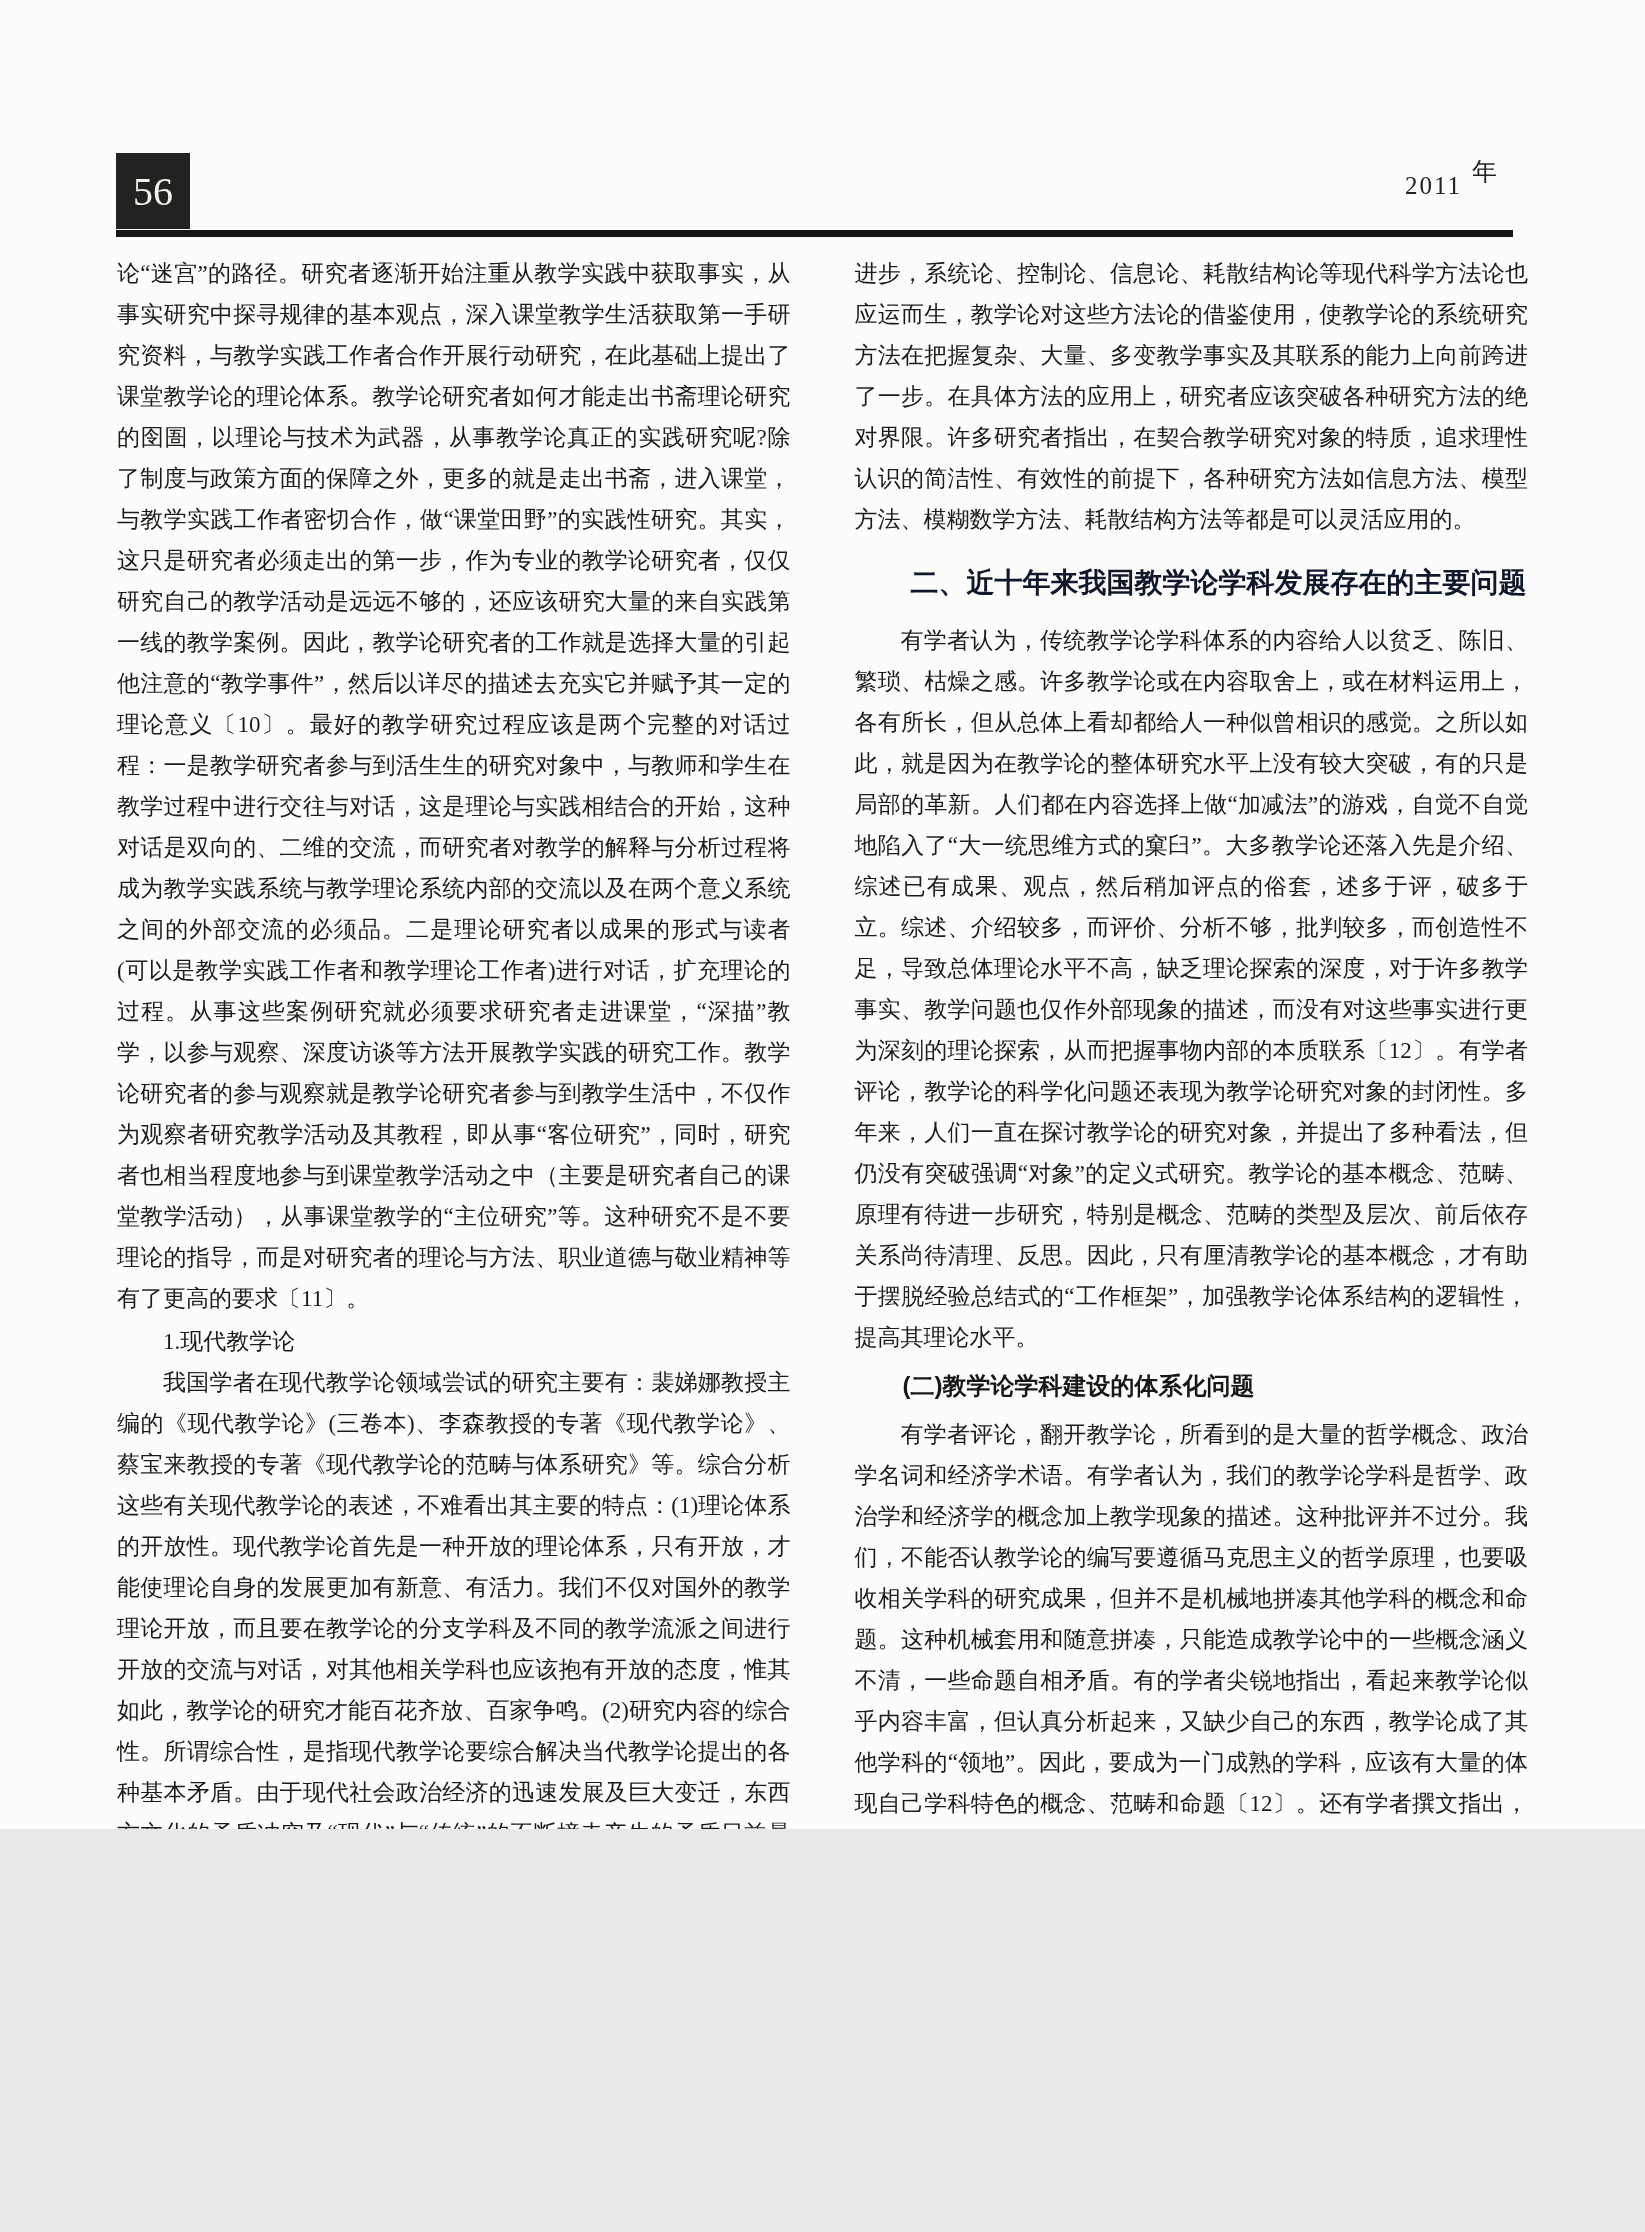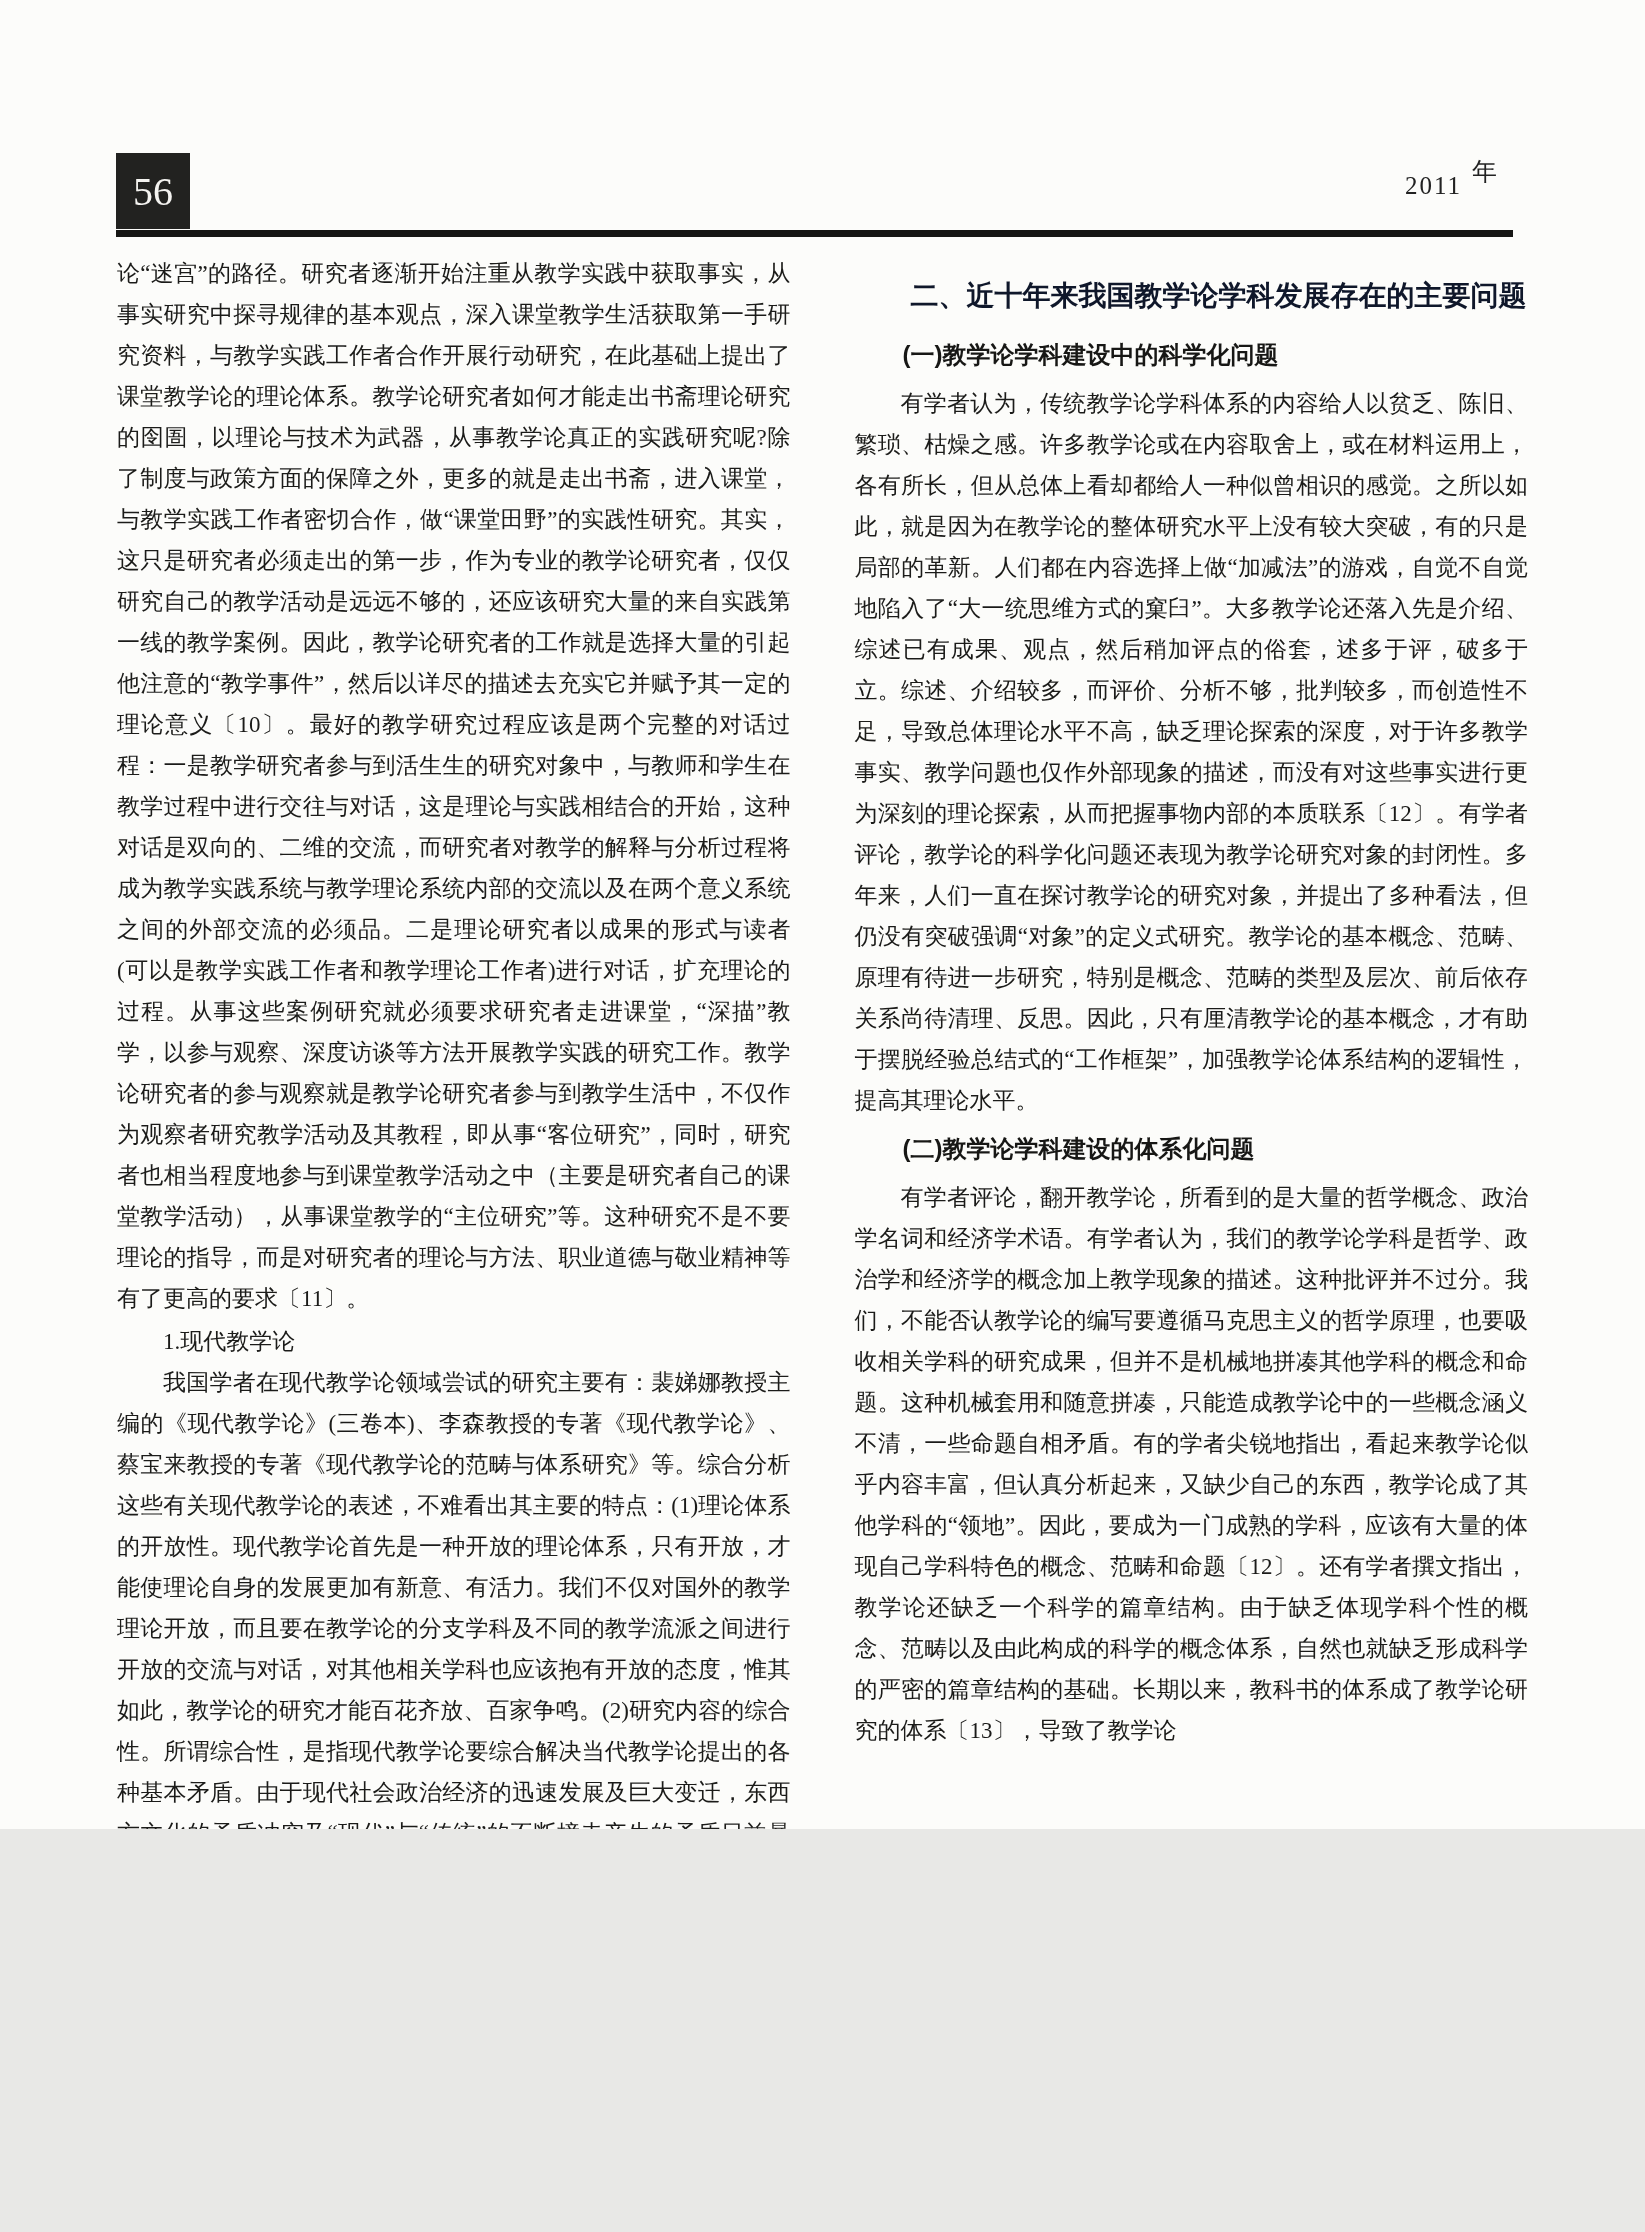--- a/index.html
+++ b/index.html
@@ -100,22 +100,22 @@
 
   <div class="header-rule"></div>
 
   <div class="columns">
     <div class="col" id="left-column">
         <p class="blk cont">论“迷宫”的路径。研究者逐渐开始注重从教学实践中获取事实，从事实研究中探寻规律的基本观点，深入课堂教学生活获取第一手研究资料，与教学实践工作者合作开展行动研究，在此基础上提出了课堂教学论的理论体系。教学论研究者如何才能走出书斋理论研究的囹圄，以理论与技术为武器，从事教学论真正的实践研究呢?除了制度与政策方面的保障之外，更多的就是走出书斋，进入课堂，与教学实践工作者密切合作，做“课堂田野”的实践性研究。其实，这只是研究者必须走出的第一步，作为专业的教学论研究者，仅仅研究自己的教学活动是远远不够的，还应该研究大量的来自实践第一线的教学案例。因此，教学论研究者的工作就是选择大量的引起他注意的“教学事件”，然后以详尽的描述去充实它并赋予其一定的理论意义〔10〕。最好的教学研究过程应该是两个完整的对话过程：一是教学研究者参与到活生生的研究对象中，与教师和学生在教学过程中进行交往与对话，这是理论与实践相结合的开始，这种对话是双向的、二维的交流，而研究者对教学的解释与分析过程将成为教学实践系统与教学理论系统内部的交流以及在两个意义系统之间的外部交流的必须品。二是理论研究者以成果的形式与读者(可以是教学实践工作者和教学理论工作者)进行对话，扩充理论的过程。从事这些案例研究就必须要求研究者走进课堂，“深描”教学，以参与观察、深度访谈等方法开展教学实践的研究工作。教学论研究者的参与观察就是教学论研究者参与到教学生活中，不仅作为观察者研究教学活动及其教程，即从事“客位研究”，同时，研究者也相当程度地参与到课堂教学活动之中（主要是研究者自己的课堂教学活动），从事课堂教学的“主位研究”等。这种研究不是不要理论的指导，而是对研究者的理论与方法、职业道德与敬业精神等有了更高的要求〔11〕。</p>
         <p class="blk h3">1.现代教学论</p>
         <p class="blk para">我国学者在现代教学论领域尝试的研究主要有：裴娣娜教授主编的《现代教学论》(三卷本)、李森教授的专著《现代教学论》、蔡宝来教授的专著《现代教学论的范畴与体系研究》等。综合分析这些有关现代教学论的表述，不难看出其主要的特点：(1)理论体系的开放性。现代教学论首先是一种开放的理论体系，只有开放，才能使理论自身的发展更加有新意、有活力。我们不仅对国外的教学理论开放，而且要在教学论的分支学科及不同的教学流派之间进行开放的交流与对话，对其他相关学科也应该抱有开放的态度，惟其如此，教学论的研究才能百花齐放、百家争鸣。(2)研究内容的综合性。所谓综合性，是指现代教学论要综合解决当代教学论提出的各种基本矛盾。由于现代社会政治经济的迅速发展及巨大变迁，东西方文化的矛盾冲突及“现代”与“传统”的不断撞击产生的矛盾日益暴露，试图用非此即彼的方法解决如此纷繁复杂的矛盾是行不通的，也是站不住脚的。因而，任何领域都在寻找一种综合解决各种矛盾的途径，现代教学论也必然要体现这一大背景下的综合性的特征。(3)研究方法的多样性。现代教学论的特征与现代社会密切联系，随着科学的</p>
       </div>
     <div class="col" id="right-column">
+        <p class="blk cont">进步，系统论、控制论、信息论、耗散结构论等现代科学方法论也应运而生，教学论对这些方法论的借鉴使用，使教学论的系统研究方法在把握复杂、大量、多变教学事实及其联系的能力上向前跨进了一步。在具体方法的应用上，研究者应该突破各种研究方法的绝对界限。许多研究者指出，在契合教学研究对象的特质，追求理性认识的简洁性、有效性的前提下，各种研究方法如信息方法、模型方法、模糊数学方法、耗散结构方法等都是可以灵活应用的。</p>
         <p class="blk h1">二、近十年来我国教学论学科发展存在的主要问题</p>
-        <p class="blk h2">(一)教学论学科建设中的科学化问题</p>
         <p class="blk para">有学者认为，传统教学论学科体系的内容给人以贫乏、陈旧、繁琐、枯燥之感。许多教学论或在内容取舍上，或在材料运用上，各有所长，但从总体上看却都给人一种似曾相识的感觉。之所以如此，就是因为在教学论的整体研究水平上没有较大突破，有的只是局部的革新。人们都在内容选择上做“加减法”的游戏，自觉不自觉地陷入了“大一统思维方式的窠臼”。大多教学论还落入先是介绍、综述已有成果、观点，然后稍加评点的俗套，述多于评，破多于立。综述、介绍较多，而评价、分析不够，批判较多，而创造性不足，导致总体理论水平不高，缺乏理论探索的深度，对于许多教学事实、教学问题也仅作外部现象的描述，而没有对这些事实进行更为深刻的理论探索，从而把握事物内部的本质联系〔12〕。有学者评论，教学论的科学化问题还表现为教学论研究对象的封闭性。多年来，人们一直在探讨教学论的研究对象，并提出了多种看法，但仍没有突破强调“对象”的定义式研究。教学论的基本概念、范畴、原理有待进一步研究，特别是概念、范畴的类型及层次、前后依存关系尚待清理、反思。因此，只有厘清教学论的基本概念，才有助于摆脱经验总结式的“工作框架”，加强教学论体系结构的逻辑性，提高其理论水平。</p>
         <p class="blk h2">(二)教学论学科建设的体系化问题</p>
         <p class="blk para">有学者评论，翻开教学论，所看到的是大量的哲学概念、政治学名词和经济学术语。有学者认为，我们的教学论学科是哲学、政治学和经济学的概念加上教学现象的描述。这种批评并不过分。我们，不能否认教学论的编写要遵循马克思主义的哲学原理，也要吸收相关学科的研究成果，但并不是机械地拼凑其他学科的概念和命题。这种机械套用和随意拼凑，只能造成教学论中的一些概念涵义不清，一些命题自相矛盾。有的学者尖锐地指出，看起来教学论似乎内容丰富，但认真分析起来，又缺少自己的东西，教学论成了其他学科的“领地”。因此，要成为一门成熟的学科，应该有大量的体现自己学科特色的概念、范畴和命题〔12〕。还有学者撰文指出，教学论还缺乏一个科学的篇章结构。由于缺乏体现学科个性的概念、范畴以及由此构成的科学的概念体系，自然也就缺乏形成科学的严密的篇章结构的基础。长期以来，教科书的体系成了教学论研究的体系〔13〕，导致了教学论</p>
       </div>
   </div>
 
   <div class="footer"><span>© 1994-2003 China Academic Journal Electronic Publishing House. All rights reserved.</span><span class="url">http://www.http.net</span></div>
 
 </div>
 

